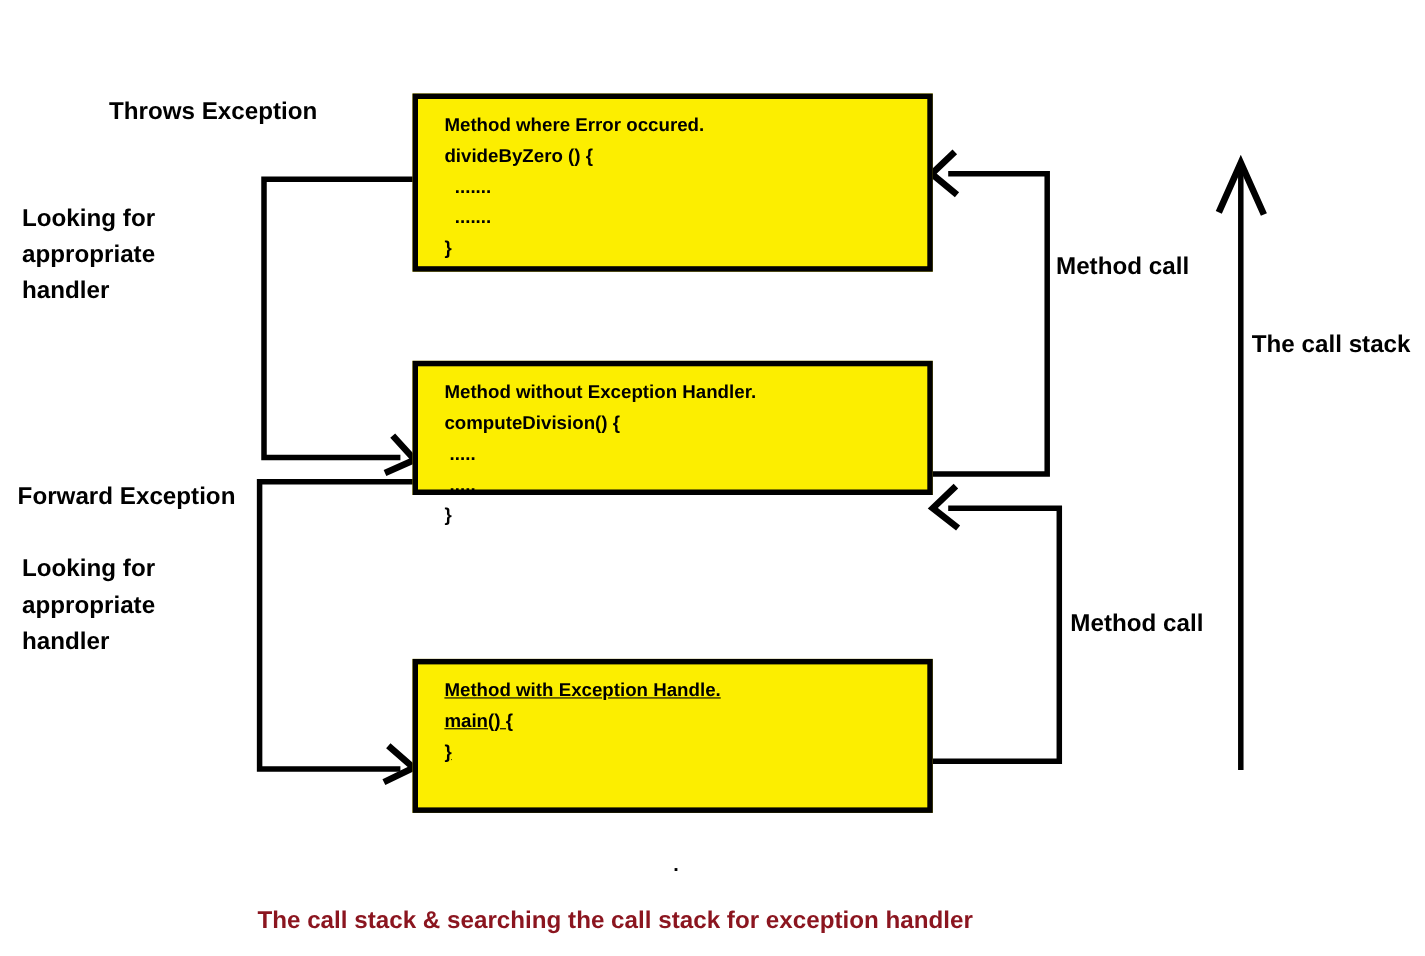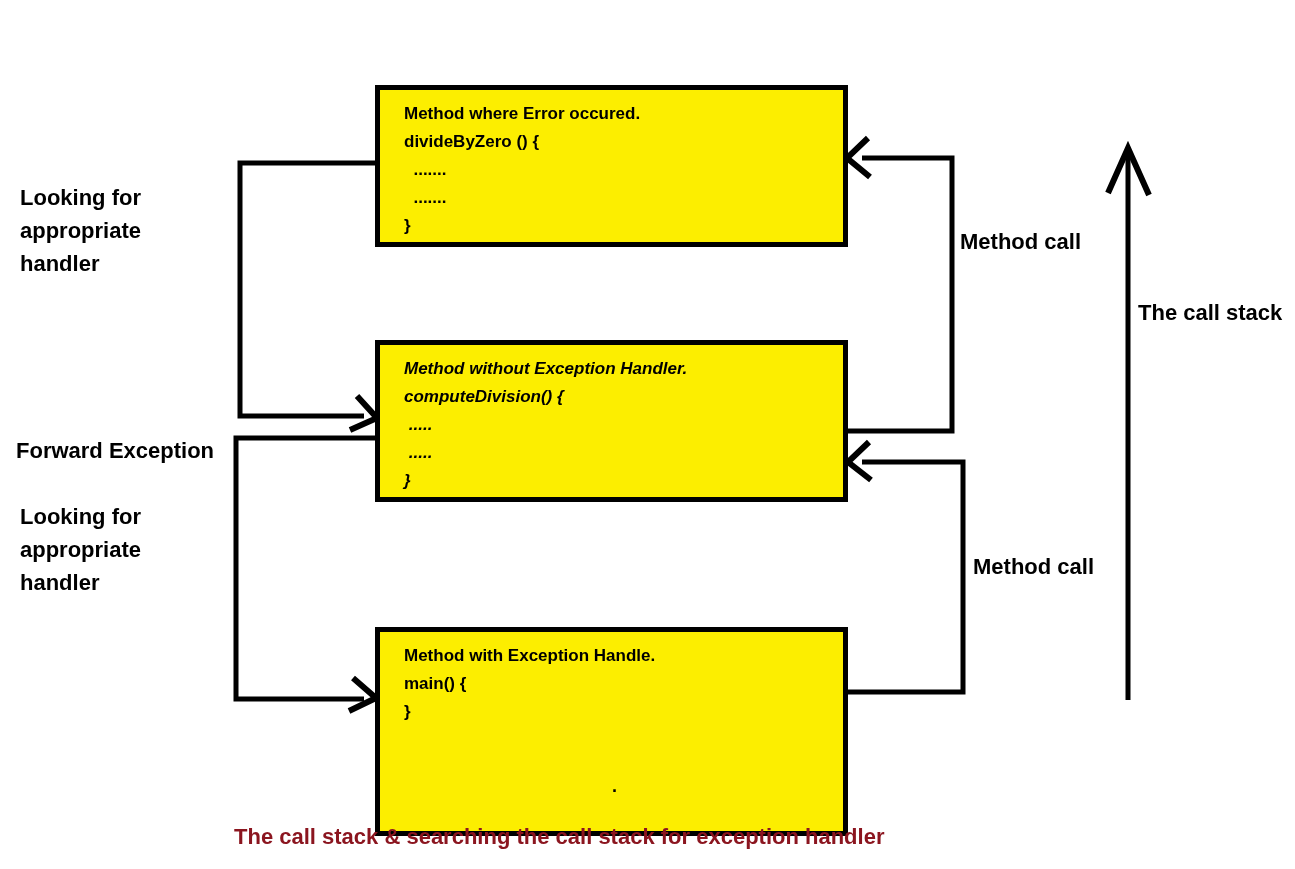--- a/index.html
+++ b/index.html
@@ -26,22 +26,22 @@
   .code-box {
     position: absolute;
     box-sizing: border-box;
     left: 375px;
     width: 473px;
     background: var(--box-fill, #FCEE00);
     border: 5px solid var(--box-border, #000000);
     padding: 10px 12px 6px 24px;
   }
   .box1 { top: 85px;  height: 162px; }
-  .box2 { top: 340px; height: 162px; font-style: italic; }
-  .box3 { top: 627px; height: 209px; }
+  .box2 { top: 328px; height: 122px; }
+  .box3 { top: 599px; height: 140px; text-decoration: underline; }
   .box-line {
     font-size: 17px;
     font-weight: bold;
     color: var(--text, #000000);
     line-height: 28px;
     white-space: pre-wrap;
   }
   .label {
     position: absolute;
     font-weight: bold;
@@ -129,20 +129,21 @@
     <div class="box-line"> .....</div>
     <div class="box-line">}</div>
   </div>
 
   <div class="code-box box3">
     <div class="box-line">Method with Exception Handle.</div>
     <div class="box-line">main() {</div>
     <div class="box-line">}</div>
   </div>
 
+  <div class="label lbl-throws">Throws Exception</div>
   <div class="label lbl-looking1">Looking for
 appropriate
 handler</div>
   <div class="label lbl-forward">Forward Exception</div>
   <div class="label lbl-looking2">Looking for
 appropriate
 handler</div>
 
   <div class="label lbl-methcall1">Method call</div>
   <div class="label lbl-methcall2">Method call</div>

